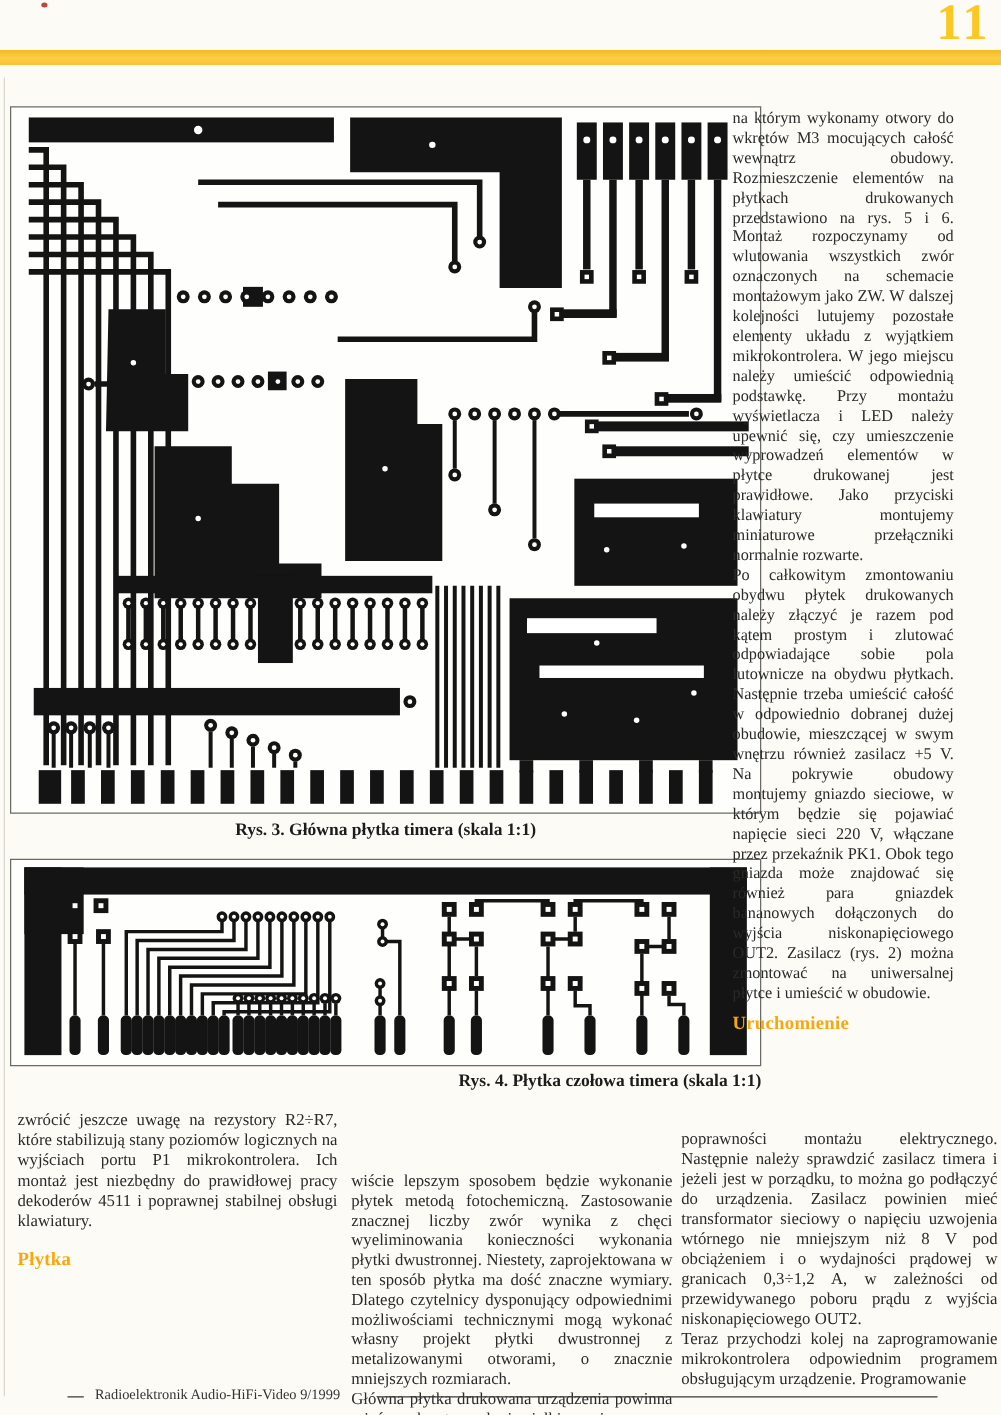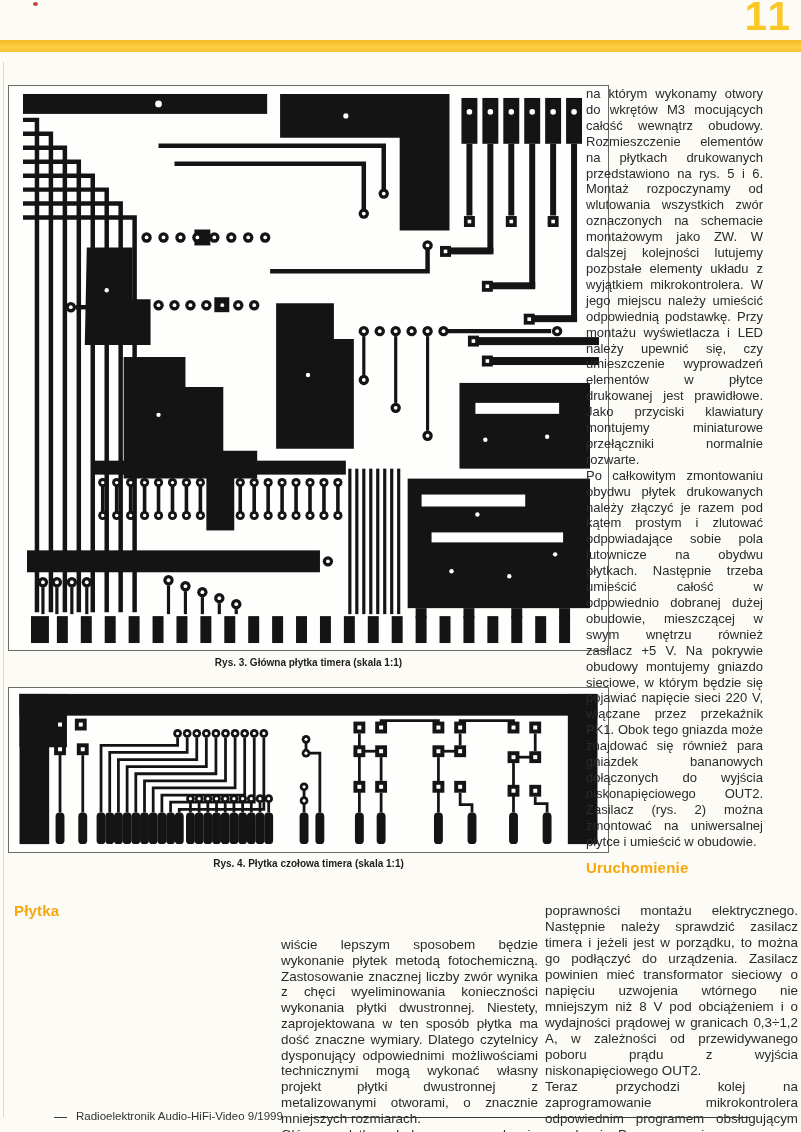--- a/index.html
+++ b/index.html
@@ -1,33 +1,33 @@
 <!DOCTYPE html>
 <html><head>
 <meta charset="utf-8">
 <style>
   html,body{margin:0;padding:0;background:#e8e6df;}
   .page{position:relative;width:801px;height:1132px;background:#fcfbf5;overflow:hidden;
-        font-family:Liberation Sans, sans-serif;color:#222;}
+        font-family:Liberation Serif, serif;color:#222;}
   
   .page-num{position:absolute;top:-6px;right:8px;font-size:40px;font-weight:800;
             color:#fbc722;letter-spacing:3px;transform:scaleY(1.02);}
   .yellow-rule{position:absolute;top:40px;left:0;width:801px;height:12px;
                background:linear-gradient(180deg,#f6b822 0%,#fccf45 55%,#f9c232 100%);}
   .reg-mark{position:absolute;top:2px;left:33px;width:5px;height:4px;background:#c1453a;border-radius:50%;}
   .scan-edge{position:absolute;top:62px;left:3px;width:1px;height:1055px;background:#d9d6cb;}
   
   .fig{position:absolute;left:8px;width:601px;background:#fefefc;border:1px solid #6b6b66;box-sizing:border-box;}
   .fig3{top:85px;height:566px;}
   .fig4{top:687px;height:166px;}
   .fig svg{display:block;width:100%;height:100%;}
-  .caption{position:absolute;left:8px;width:601px;text-align:center;font-size:10px;
+  .caption{position:absolute;left:8px;width:601px;text-align:center;font-size:14px;
            font-weight:bold;color:#1c1c1c;}
   .cap3{top:657px;}
-  .cap4{top:858px;}
+  .cap4{top:858px;text-align:right;}
   
   .col{position:absolute;text-align:justify;color:#2a2a2a;}
   .col p{margin:0;}
   .rcol{left:586px;top:86px;width:177px;font-size:13px;line-height:15.9px;}
   .b1{left:14px;top:888px;width:256px;font-size:13.4px;line-height:16.2px;}
   .b2{left:281px;top:937px;width:257px;font-size:13.4px;line-height:15.8px;}
   .b3{left:545px;top:903px;width:253px;font-size:13.4px;line-height:16.0px;}
   .sec-head{font-weight:bold;color:#f8a70e;font-size:15px;letter-spacing:.2px;}
   .rcol .sec-head{margin:10px 0 0 0;}
   .b1 .sec-head{margin:15px 0 9px 0;}
@@ -401,20 +401,21 @@
   </div>
   <div class="caption cap4">Rys. 4. Płytka czołowa timera (skala 1:1)</div>
 
   <div class="col rcol">
     <p>na którym wykonamy otwory do wkrętów M3 mocujących całość wewnątrz obudowy. Rozmieszczenie elementów na płytkach drukowanych przedstawiono na rys. 5 i 6. Montaż rozpoczynamy od wlutowania wszystkich zwór oznaczonych na schemacie montażowym jako ZW. W dalszej kolejności lutujemy pozostałe elementy układu z wyjątkiem mikrokontrolera. W jego miejscu należy umieścić odpowiednią podstawkę. Przy montażu wyświetlacza i LED należy upewnić się, czy umieszczenie wyprowadzeń elementów w płytce drukowanej jest prawidłowe. Jako przyciski klawiatury montujemy miniaturowe przełączniki normalnie rozwarte.</p>
     <p>Po całkowitym zmontowaniu obydwu płytek drukowanych należy złączyć je razem pod kątem prostym i zlutować odpowiadające sobie pola lutownicze na obydwu płytkach. Następnie trzeba umieścić całość w odpowiednio dobranej dużej obudowie, mieszczącej w swym wnętrzu również zasilacz +5 V. Na pokrywie obudowy montujemy gniazdo sieciowe, w którym będzie się pojawiać napięcie sieci 220 V, włączane przez przekaźnik PK1. Obok tego gniazda może znajdować się również para gniazdek bananowych dołączonych do wyjścia niskonapięciowego OUT2. Zasilacz (rys. 2) można zmontować na uniwersalnej płytce i umieścić w obudowie.</p>
     <div class="sec-head">Uruchomienie</div>
   </div>
 
   <div class="col b1">
+    <p>zwrócić jeszcze uwagę na rezystory R2÷R7, które stabilizują stany poziomów logicznych na wyjściach portu P1 mikrokontrolera. Ich montaż jest niezbędny do prawidłowej pracy dekoderów 4511 i poprawnej stabilnej obsługi klawiatury.</p>
     <div class="sec-head">Płytka</div>
   </div>
 
   <div class="col b2">
     <p>wiście lepszym sposobem będzie wykonanie płytek metodą fotochemiczną. Zastosowanie znacznej liczby zwór wynika z chęci wyeliminowania konieczności wykonania płytki dwustronnej. Niestety, zaprojektowana w ten sposób płytka ma dość znaczne wymiary. Dlatego czytelnicy dysponujący odpowiednimi możliwościami technicznymi mogą wykonać własny projekt płytki dwustronnej z metalizowanymi otworami, o znacznie mniejszych rozmiarach.</p>
     <p>Główna płytka drukowana urządzenia powinna mieć po obu stronach niewielki margines,</p>
   </div>
 
   <div class="col b3">
     <p>poprawności montażu elektrycznego. Następnie należy sprawdzić zasilacz timera i jeżeli jest w porządku, to można go podłączyć do urządzenia. Zasilacz powinien mieć transformator sieciowy o napięciu uzwojenia wtórnego nie mniejszym niż 8 V pod obciążeniem i o wydajności prądowej w granicach 0,3÷1,2 A, w zależności od przewidywanego poboru prądu z wyjścia niskonapięciowego OUT2.</p>

